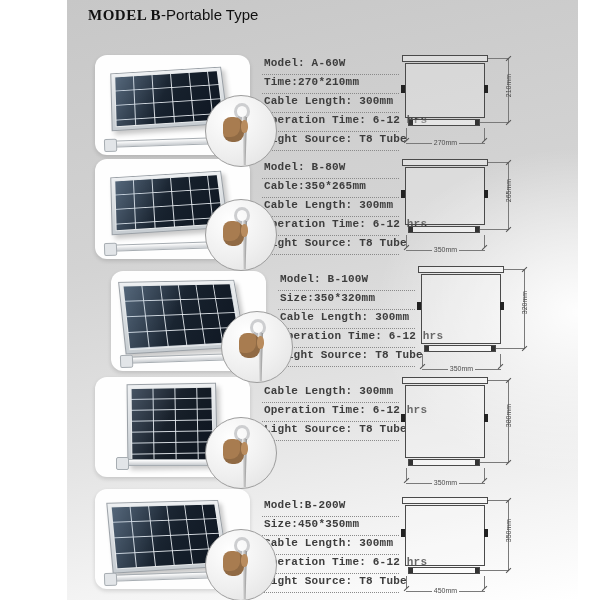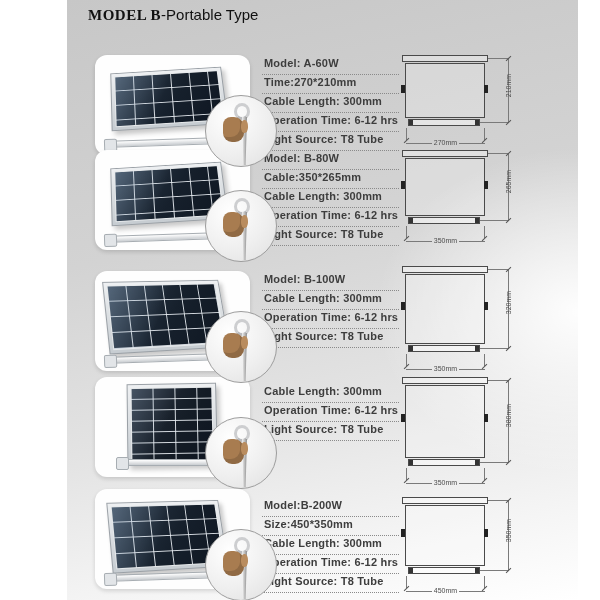--- a/index.html
+++ b/index.html
@@ -16,21 +16,21 @@
     background:
       radial-gradient(ellipse 55% 38% at 100% 52%, rgba(255,255,255,.95), rgba(255,255,255,0) 72%),
       linear-gradient(168deg, #c7c7c7 0%, #d3d3d3 38%, #e4e4e4 66%, #f6f6f6 88%, #ffffff 100%);
     padding-left: 44px;
   }
   .page-title { position: absolute; left: 21px; top: 6px; font-size: 15px; color: #111; white-space: nowrap; }
   .page-title .tbold { font-family: "Liberation Serif", serif; font-weight: bold; letter-spacing: .5px; }
   .page-title .trest { font-family: "Liberation Sans", sans-serif; font-weight: 400; }
 
   .row { position: absolute; left: 0; width: 511px; height: 112px; }
-  .r1 { top: 55px; }  .r2 { top: 150px; }  .r3 { top: 271px; }  .r4 { top: 377px; }  .r5 { top: 489px; }
+  .r1 { top: 55px; }  .r2 { top: 159px; }  .r3 { top: 271px; margin-left: 16px; }  .r4 { top: 377px; }  .r5 { top: 489px; }
 
   
   .card {
     position: absolute; left: 28px; top: 0; width: 155px; height: 100px;
     background: #fefefe; border-radius: 12px;
     box-shadow: 0 2px 4px rgba(0,0,0,.14);
   }
   .panel {
     position: absolute;
     padding: 3px;
@@ -93,21 +93,21 @@
     position: absolute; left: 17px; top: 21px; width: 21px; height: 25px;
     background: #a87c50; border-radius: 8px 10px 9px 9px;
     box-shadow: inset -4px -5px 0 rgba(0,0,0,.14);
   }
   .thumb {
     position: absolute; left: 35px; top: 24px; width: 7px; height: 13px;
     background: #b98c5e; border-radius: 45%;
   }
 
   
-  .specs { position: absolute; left: 195px; top: 1px; width: 137px; }
+  .specs { position: absolute; left: 195px; top: 1px; width: 137px; font-family: Liberation Mono, monospace; }
   .r4 .specs { top: 7px; }
   .r5 .specs { top: 9px; }
   .spec {
     height: 19px; padding: 1px 0 0 2px;
     font-size: 11px; line-height: 13px; font-weight: bold;
     color: #3d3d3d; letter-spacing: .2px; white-space: nowrap;
     border-bottom: 1px dotted #8a8a8a;
   }
 
   
@@ -259,20 +259,21 @@
       <div class="tube"></div>
     </div>
     <div class="inset">
       <div class="hook"></div>
       <div class="spike"></div>
       <div class="hand"></div>
       <div class="thumb"></div>
     </div>
     <div class="specs">
       <div class="spec">Model: B-100W</div>
+      <div class="spec">Size:350*320mm</div>
       <div class="spec">Cable Length: 300mm</div>
       <div class="spec">Operation Time: 6-12 hrs</div>
       <div class="spec">Light Source: T8 Tube</div>
     </div>
     <div class="drawing d3">
       <div class="dtop"></div>
       <div class="dbody"></div>
       <div class="clip cl"></div>
       <div class="clip cr"></div>
       <div class="dtube">

